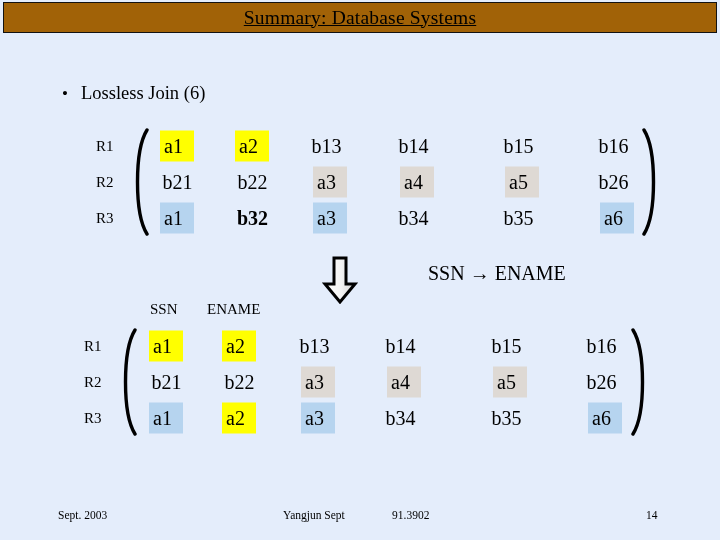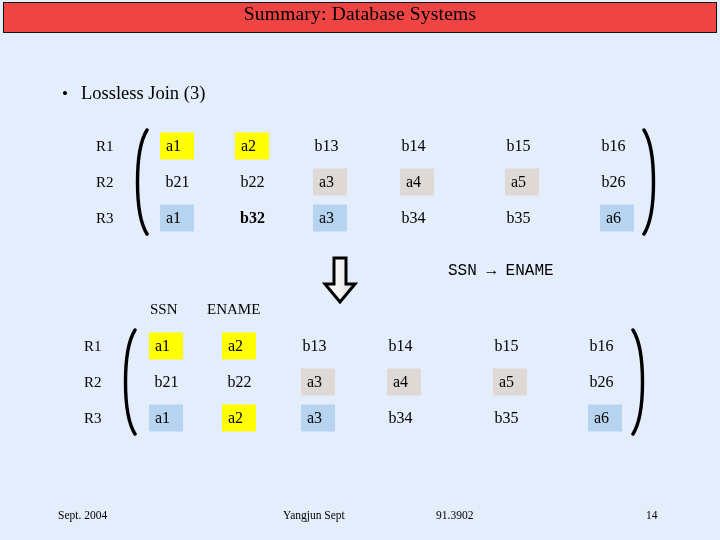--- a/index.html
+++ b/index.html
@@ -16,25 +16,27 @@
     position: relative;
   }
 
   
   #title-bar {
     position: absolute;
     left: 3px;
     top: 2px;
     width: 714px;
     height: 31px;
-    background: #ef4444;
+    background: #a16207;
     border: 1.5px solid #121212;
     box-sizing: border-box;
     display: flex;
+    align-items: center;
     justify-content: center;
+    text-decoration: underline;
   }
   #title-text {
     font-size: 19.5px;
     letter-spacing: 0.2px;
     white-space: nowrap;
   }
 
   
   #bullet-row {
     position: absolute;
@@ -65,21 +67,21 @@
     font-size: 15px;
     text-align: left;
     top: 50%;
     transform: translateY(-50%);
     white-space: nowrap;
   }
   .cell {
     position: absolute;
     top: 50%;
     transform: translateY(-50%);
-    font-size: 16px;
+    font-size: 20px;
     line-height: 1;
     padding: 5px 7px 6px 0;
     white-space: nowrap;
     text-align: center;
     box-sizing: border-box;
   }
   .hl-yellow { background: #ffff00; }
   .hl-gray   { background: #ded9d4; }
   .hl-blue   { background: #b6d4ef; }
   .hl-none   { background: transparent; }
@@ -102,49 +104,48 @@
   #fd-arrow {
     position: absolute;
     left: 322px;
     top: 256px;
     width: 36px;
     height: 48px;
   }
   #fd-arrow svg { display: block; }
   #fd-label {
     position: absolute;
-    left: 448px;
+    left: 428px;
     top: 262px;
-    font-size: 16px;
-    white-space: nowrap;
-    font-family: Liberation Mono, monospace;
+    font-size: 20px;
+    white-space: nowrap;
   }
 
   
   .footer-item {
     position: absolute;
     top: 509px;
     font-size: 11.5px;
     white-space: nowrap;
   }
   #footer-date { left: 58px; }
   #footer-author { left: 283px; }
-  #footer-course { left: 392px; margin-left: 44px; }
+  #footer-course { left: 392px; }
   #footer-page { left: 646px; }
 </style>
 </head>
 <body>
 
 <div id="title-bar">
   <div id="title-text">Summary: Database Systems</div>
 </div>
 
 <div id="bullet-row">
   <span id="bullet-marker">•</span>
-  <span id="bullet-label">Lossless Join (3)</span>
+  <span id="bullet-label">Lossless Join (6)</span>
 </div>
 
 <div class="matrix" id="matrix-before" style="left:0px; top:128px; width:720px;">
 
   <div class="bracket" id="bracket-before-left" style="left:134px; top:0px; height:108px;">
     <svg width="16" height="108" viewBox="0 0 16 108">
       <path d="M13 2 C5.5 14, 3.5 34, 3.5 54 C3.5 74, 5.5 94, 13 106" fill="none" stroke="#000000" stroke-width="3.4" stroke-linecap="round"></path>
     </svg>
   </div>
   <div class="bracket" id="bracket-before-right" style="left:641px; top:0px; height:108px;">
@@ -238,16 +239,16 @@
     <span class="row-label" style="left:84px;">R3</span>
     <span class="cell hl-blue" style="left:149px; width:34px;">a1</span>
     <span class="cell hl-yellow" style="left:222px; width:34px;">a2</span>
     <span class="cell hl-blue" style="left:301px; width:34px;">a3</span>
     <span class="cell hl-none" style="left:383px; width:42px;">b34</span>
     <span class="cell hl-none" style="left:489px; width:42px;">b35</span>
     <span class="cell hl-blue" style="left:588px; width:34px;">a6</span>
   </div>
 </div>
 
-<div class="footer-item" id="footer-date">Sept. 2004</div>
+<div class="footer-item" id="footer-date">Sept. 2003</div>
 <div class="footer-item" id="footer-author">Yangjun Sept</div>
 <div class="footer-item" id="footer-course">91.3902</div>
 <div class="footer-item" id="footer-page">14</div>
 
 </body></html>

